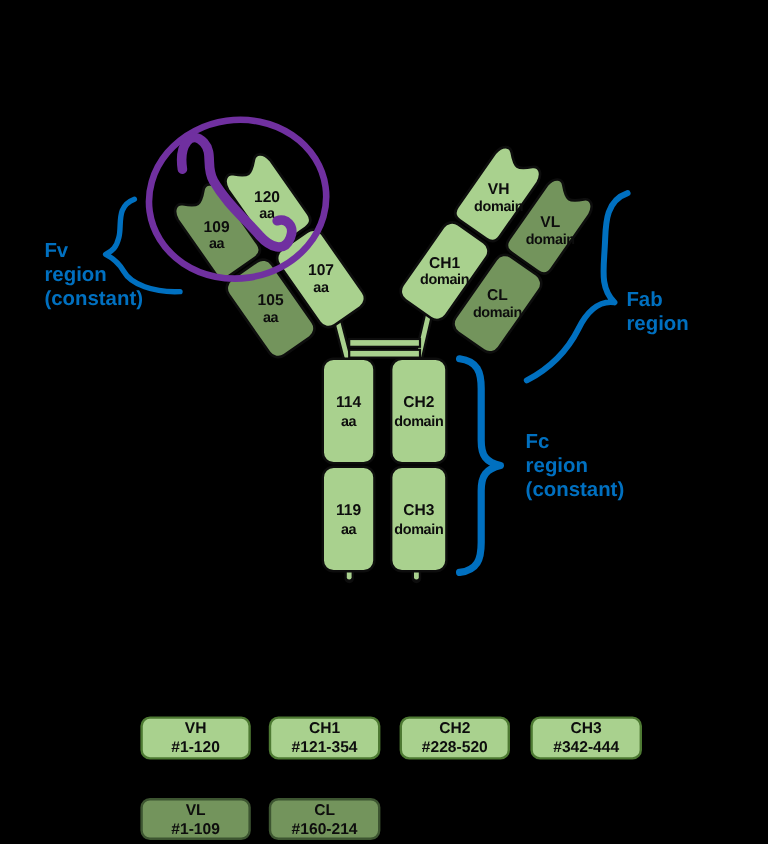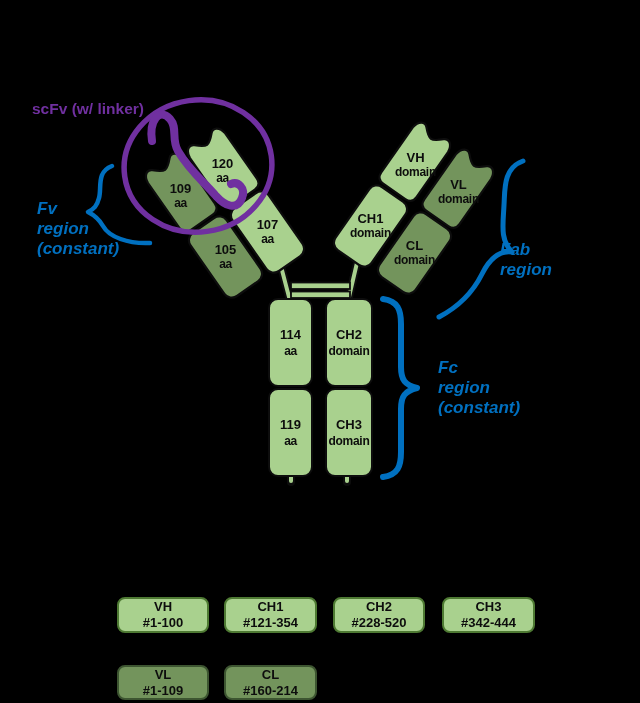--- a/index.html
+++ b/index.html
@@ -42,21 +42,21 @@
   .stalk-o{stroke:var(--outline);stroke-width:8;fill:none;stroke-linecap:round;}
   .stalk-f{stroke:var(--light-green);stroke-width:4;fill:none;stroke-linecap:round;}
   .bar{fill:var(--light-green);stroke:var(--outline);stroke-width:1.8px;}
   .purple-stroke{stroke:var(--purple);fill:none;}
   .blue-stroke{stroke:var(--blue);fill:none;stroke-linecap:round;stroke-linejoin:round;}
 
   
   .anno{position:absolute;font-weight:bold;z-index:4;white-space:nowrap;}
   .purple-text{color:var(--purple);font-size:15.5px;}
   .blue-text{color:var(--blue);font-size:17px;line-height:20px;}
-  .blue-text span{display:block;font-style:italic;}
+  .blue-text span{display:block;}
 
   
   .lgbox{
     position:absolute;box-sizing:border-box;border-radius:8px;z-index:2;
     display:flex;flex-direction:column;align-items:center;justify-content:center;
     font-weight:bold;font-size:13px;line-height:16px;color:var(--outline);text-align:center;
   }
   .lg-light{background:var(--light-green);border:2px solid var(--legend-light-border);}
   .lg-dark{background:var(--dark-green);border:2px solid var(--legend-dark-border);}
 </style>
@@ -172,42 +172,41 @@
   </div>
 
   <svg class="layer z3" viewBox="0 0 640 703">
     <ellipse class="purple-stroke" cx="198" cy="166" rx="74" ry="66" stroke-width="5.5" transform="rotate(-8 198 166)"></ellipse>
     <path class="purple-stroke" stroke-width="8" stroke-linecap="round" d="M 152 141 C 149 121 159 107 170 119 C 178 128 171 139 178 151 C 189 170 204 182 216 196 C 225 206 237 211 242 198 C 246 188 238 181 231 184"></path>
     <path class="blue-stroke" stroke-width="4.5" d="M 112 166 C 96 172 102 188 99 198 C 97 206 94 209 88 212 C 94 215 99 219 103 226 C 109 237 128 244 150 243"></path>
     <path class="blue-stroke" stroke-width="5" d="M 523 161 C 503 168 505 190 504 205 C 503 225 500 240 512 252 C 498 250 488 262 482 274 C 473 292 460 306 439 317"></path>
     <path class="blue-stroke" stroke-width="6" d="M 383 299 C 398 301 401 310 401 324 L 401 367 C 401 380 405 385 417 388 C 405 391 401 396 401 409 L 401 452 C 401 466 398 475 383 477"></path>
   </svg>
 
-  <div class="anno purple-text" style="left:32px;top:100px">scFv (w/ linker)</div>
 
   <div class="anno blue-text" style="left:37px;top:199px">
     <span>Fv</span>
     <span>region</span>
     <span>(constant)</span>
   </div>
 
-  <div class="anno blue-text" style="left:500px;top:240px">
+  <div class="anno blue-text" style="left:522px;top:240px">
     <span>Fab</span>
     <span>region</span>
   </div>
 
   <div class="anno blue-text" style="left:438px;top:358px">
     <span>Fc</span>
     <span>region</span>
     <span>(constant)</span>
   </div>
 
   <div class="lgbox lg-light" style="left:117px;top:597px;width:92px;height:36px">
     <span>VH</span>
-    <span>#1-100</span>
+    <span>#1-120</span>
   </div>
   <div class="lgbox lg-light" style="left:224px;top:597px;width:93px;height:36px">
     <span>CH1</span>
     <span>#121-354</span>
   </div>
   <div class="lgbox lg-light" style="left:333px;top:597px;width:92px;height:36px">
     <span>CH2</span>
     <span>#228-520</span>
   </div>
   <div class="lgbox lg-light" style="left:442px;top:597px;width:93px;height:36px">

